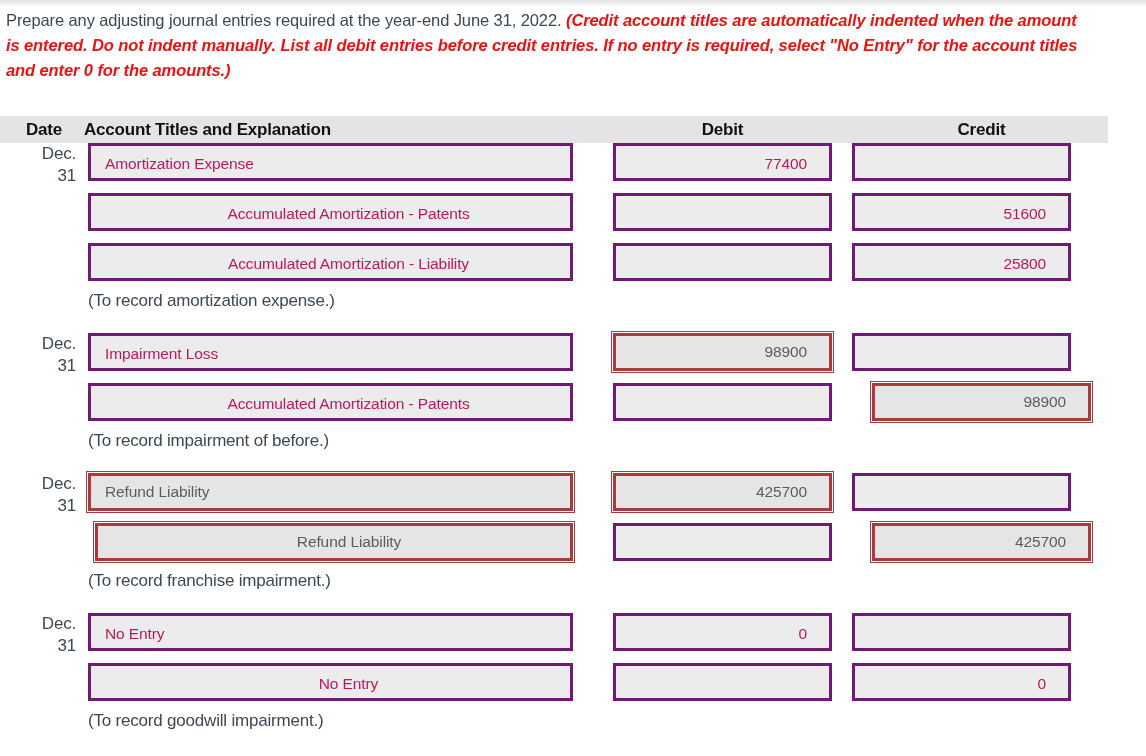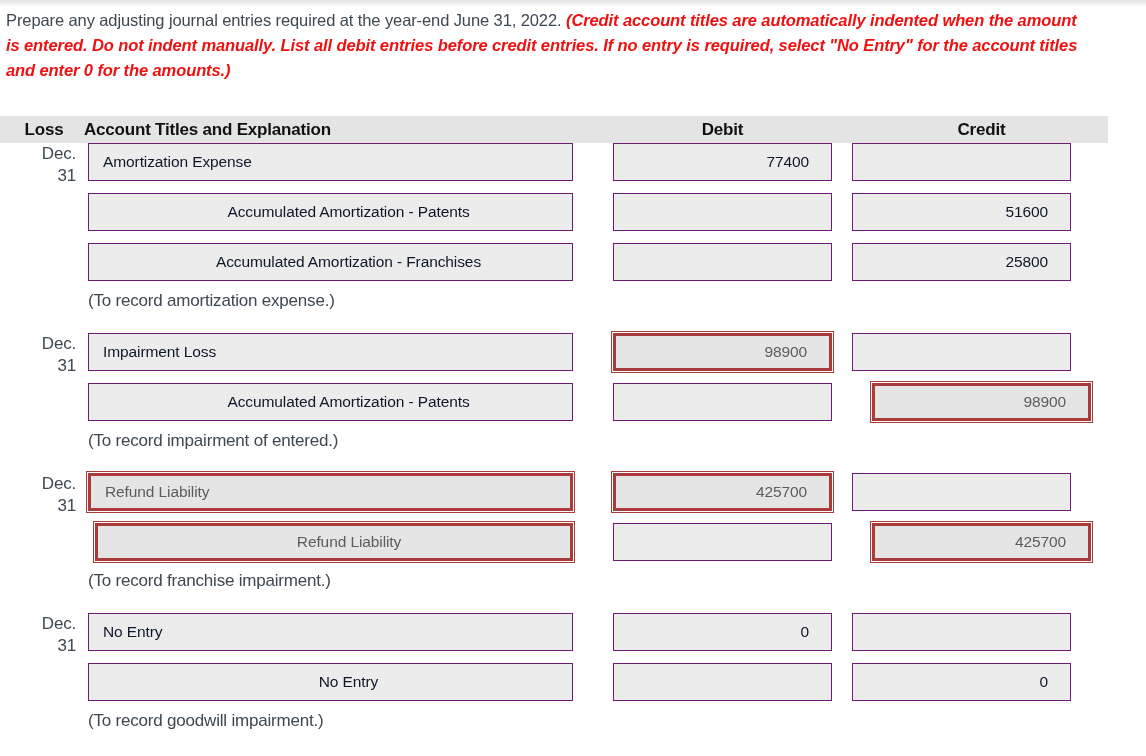--- a/index.html
+++ b/index.html
@@ -94,24 +94,24 @@
     line-height: 22px;
     letter-spacing: -0.2px;
   }
   .date-cell .d1 { display: block; }
   .date-cell .d2 { display: block; }
 
   
   .field {
     position: absolute;
     height: 38px;
-    border: 1px solid #701a75;
+    border: 3px solid #701a75;
     background: #ececec;
     font-size: 15.5px;
-    color: #0f172a;
+    color: #be185d;
     line-height: 36px;
     letter-spacing: -0.1px;
     overflow: hidden;
     white-space: nowrap;
   }
   .field.acct {
     left: 88px;
     width: 485px;
     padding-left: 14px;
     text-align: left;
@@ -153,42 +153,42 @@
 <body>
 
 <div class="top-band"></div>
 
 <div class="instructions">
   <span>Prepare any adjusting journal entries required at the year-end June 31, 2022. </span><span class="warn">(Credit account titles are automatically indented when the amount is entered. Do not indent manually. List all debit entries before credit entries. If no entry is required, select "No Entry" for the account titles and enter 0 for the amounts.)</span>
 </div>
 
 <div class="journal">
   <div class="thead">
-    <div class="th th-date">Loss</div>
+    <div class="th th-date">Date</div>
     <div class="th th-debit">Debit</div>
     <div class="th th-acct">Account Titles and Explanation</div>
     <div class="th th-credit">Credit</div>
   </div>
   <div class="tbody" id="tbody">
       <div class="entry-row">
         <div class="date-cell">
           <span class="d1">Dec.</span>
           <span class="d2">31</span>
         </div>
         <div class="field acct">Amortization Expense</div>
         <div class="field amt debit">77400</div>
         <div class="field amt credit"></div>
       </div>
       <div class="entry-row">
         <div class="field acct indent">Accumulated Amortization - Patents</div>
         <div class="field amt debit"></div>
         <div class="field amt credit">51600</div>
       </div>
       <div class="entry-row">
-        <div class="field acct indent">Accumulated Amortization - Franchises</div>
+        <div class="field acct indent">Accumulated Amortization - Liability</div>
         <div class="field amt debit"></div>
         <div class="field amt credit">25800</div>
       </div>
       <div class="memo-row">
         <div class="memo">(To record amortization expense.)</div>
       </div>
       <div class="entry-row">
         <div class="date-cell">
           <span class="d1">Dec.</span>
           <span class="d2">31</span>
@@ -196,21 +196,21 @@
         <div class="field acct">Impairment Loss</div>
         <div class="field amt debit bad">98900</div>
         <div class="field amt credit"></div>
       </div>
       <div class="entry-row">
         <div class="field acct indent">Accumulated Amortization - Patents</div>
         <div class="field amt debit"></div>
         <div class="field amt credit bad">98900</div>
       </div>
       <div class="memo-row">
-        <div class="memo">(To record impairment of entered.)</div>
+        <div class="memo">(To record impairment of before.)</div>
       </div>
       <div class="entry-row">
         <div class="date-cell">
           <span class="d1">Dec.</span>
           <span class="d2">31</span>
         </div>
         <div class="field acct bad">Refund Liability</div>
         <div class="field amt debit bad">425700</div>
         <div class="field amt credit"></div>
       </div>

